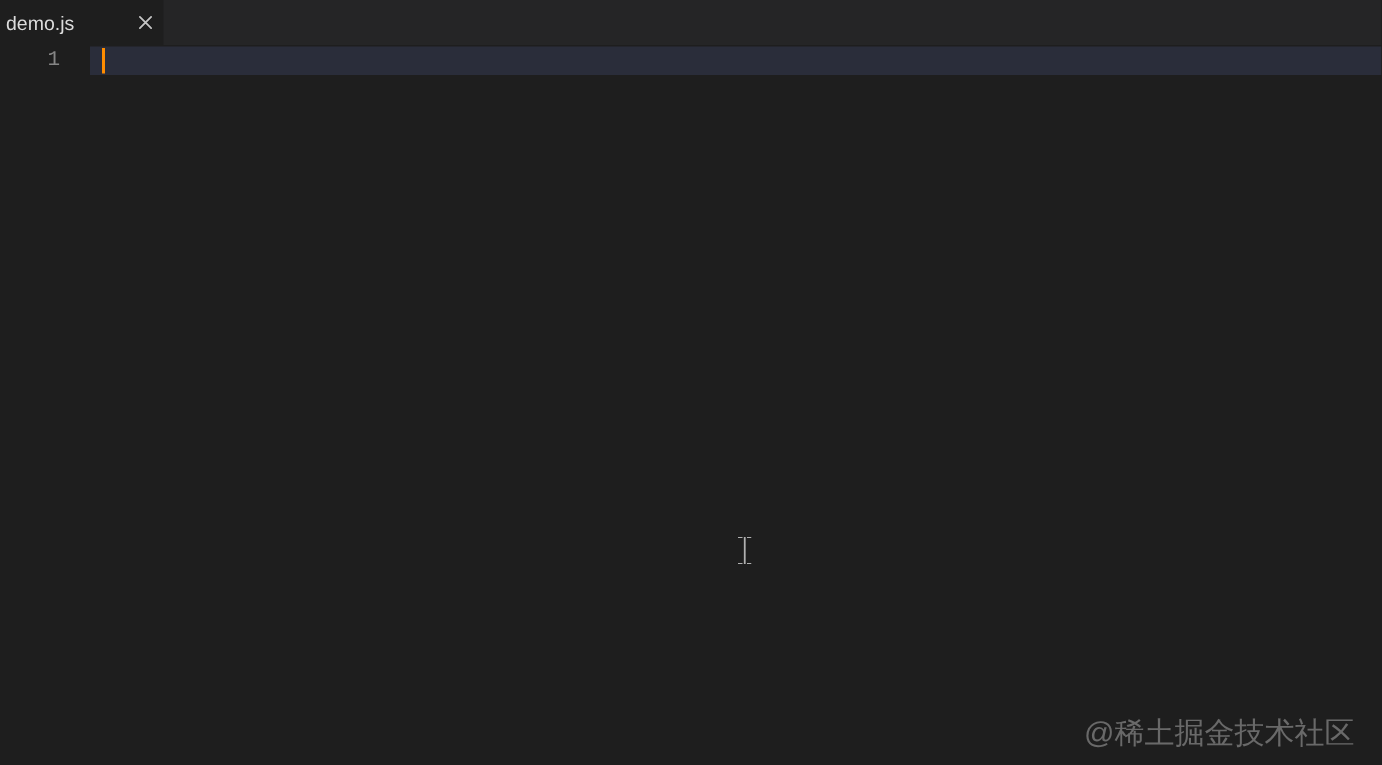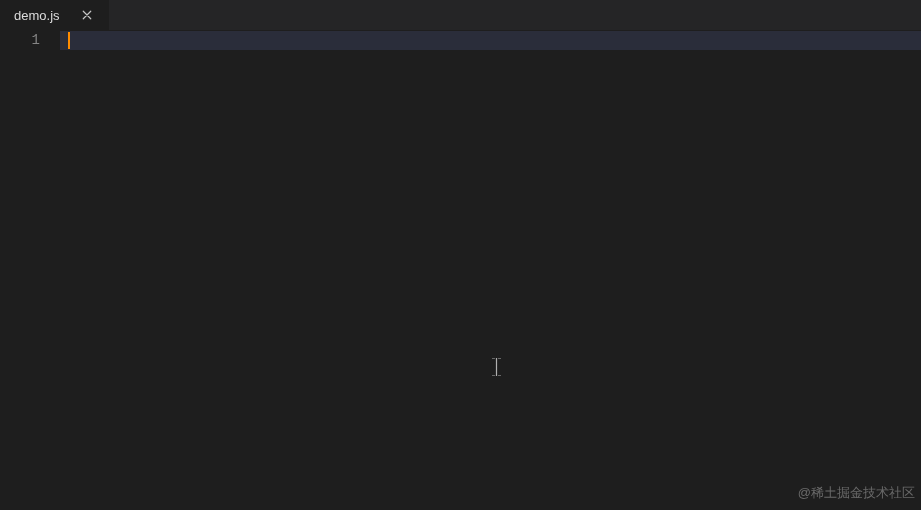--- a/index.html
+++ b/index.html
@@ -17,21 +17,21 @@
     }
     .tab-bar {
       height: 30px;
       background: #252526;
       display: flex;
       align-items: stretch;
     }
     .tab {
       display: flex;
       align-items: center;
-      padding: 0 14px;
+      padding: 0 4px;
       background: #1e1e1e;
       border-right: 1px solid #252526;
       min-width: 110px;
       gap: 8px;
       cursor: pointer;
     }
     .tab-label {
       color: #dcdcdc;
       font-size: 13px;
       flex: 1;
@@ -93,24 +93,24 @@
       position: absolute;
       left: 492px;
       top: 358px;
       color: #aaa;
       font-family: serif;
       font-size: 16px;
       pointer-events: none;
     }
     .watermark {
       position: absolute;
-      right: 6px;
+      right: 18px;
       bottom: 8px;
       color: rgba(180,180,180,0.5);
-      font-size: 13px;
+      font-size: 20px;
       pointer-events: none;
     }
   </style>
 </head>
 <body>
 
 <div class="tab-bar">
   <div class="tab">
     <span class="tab-label">demo.js</span>
     <span class="tab-close">

